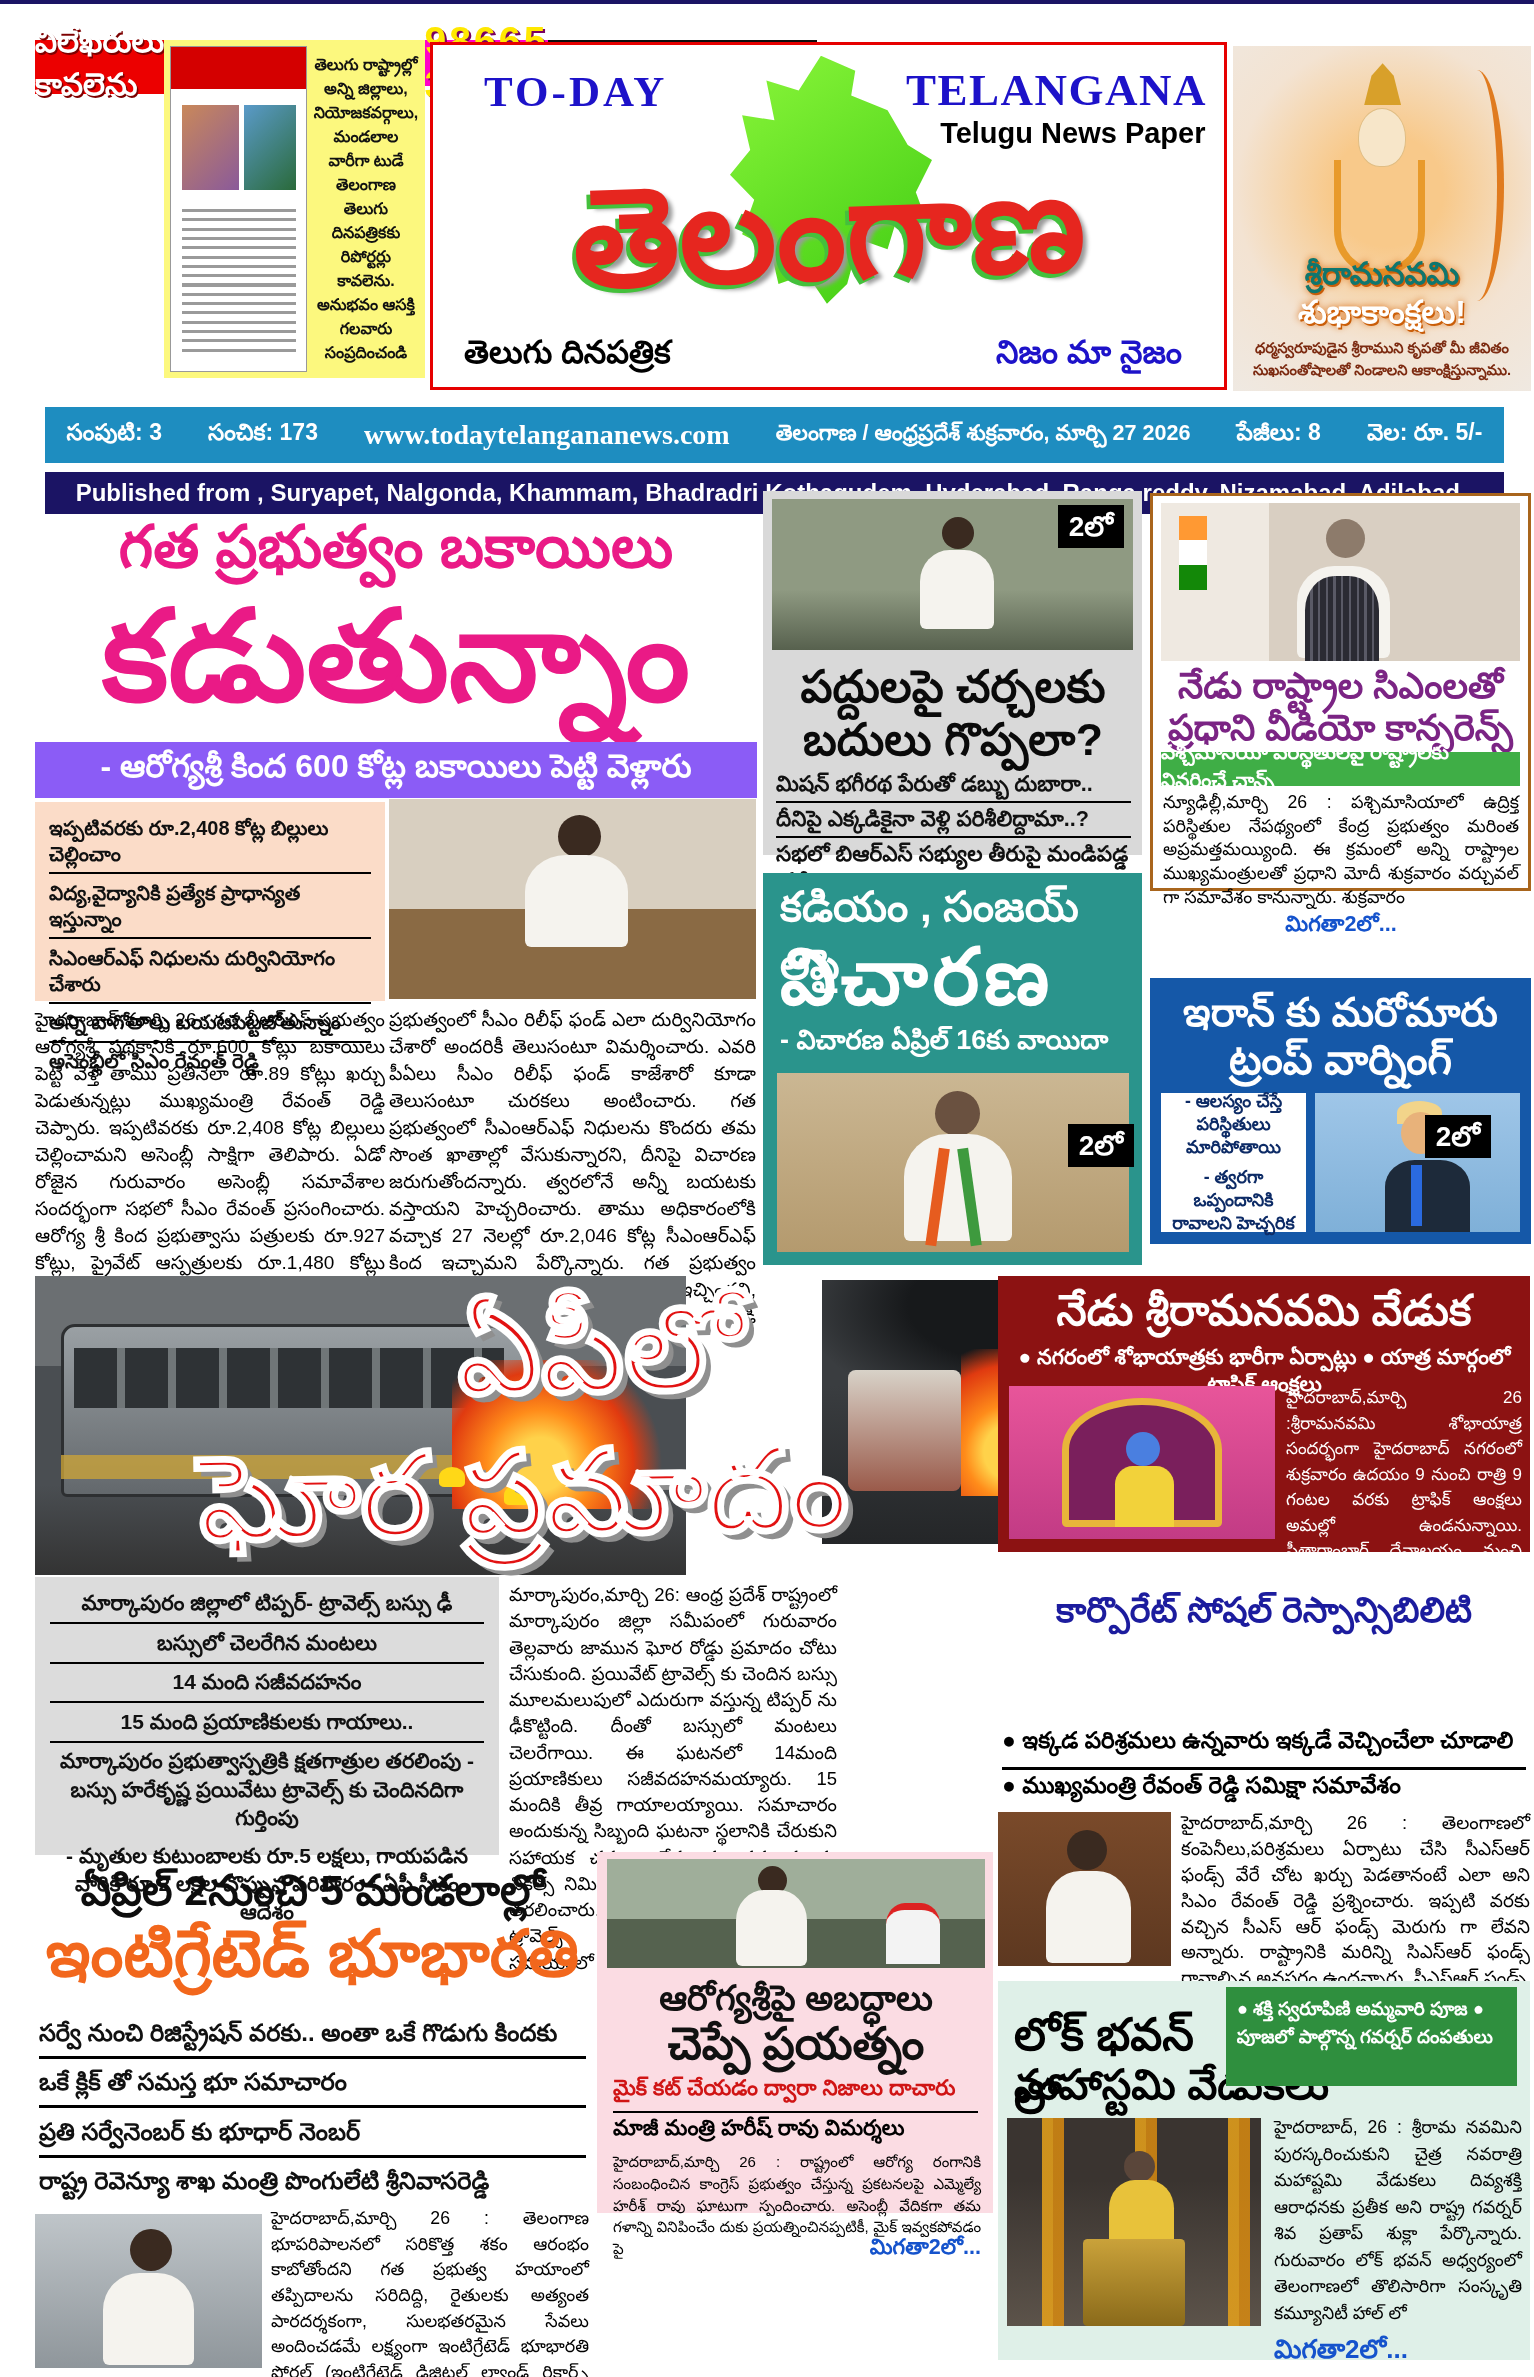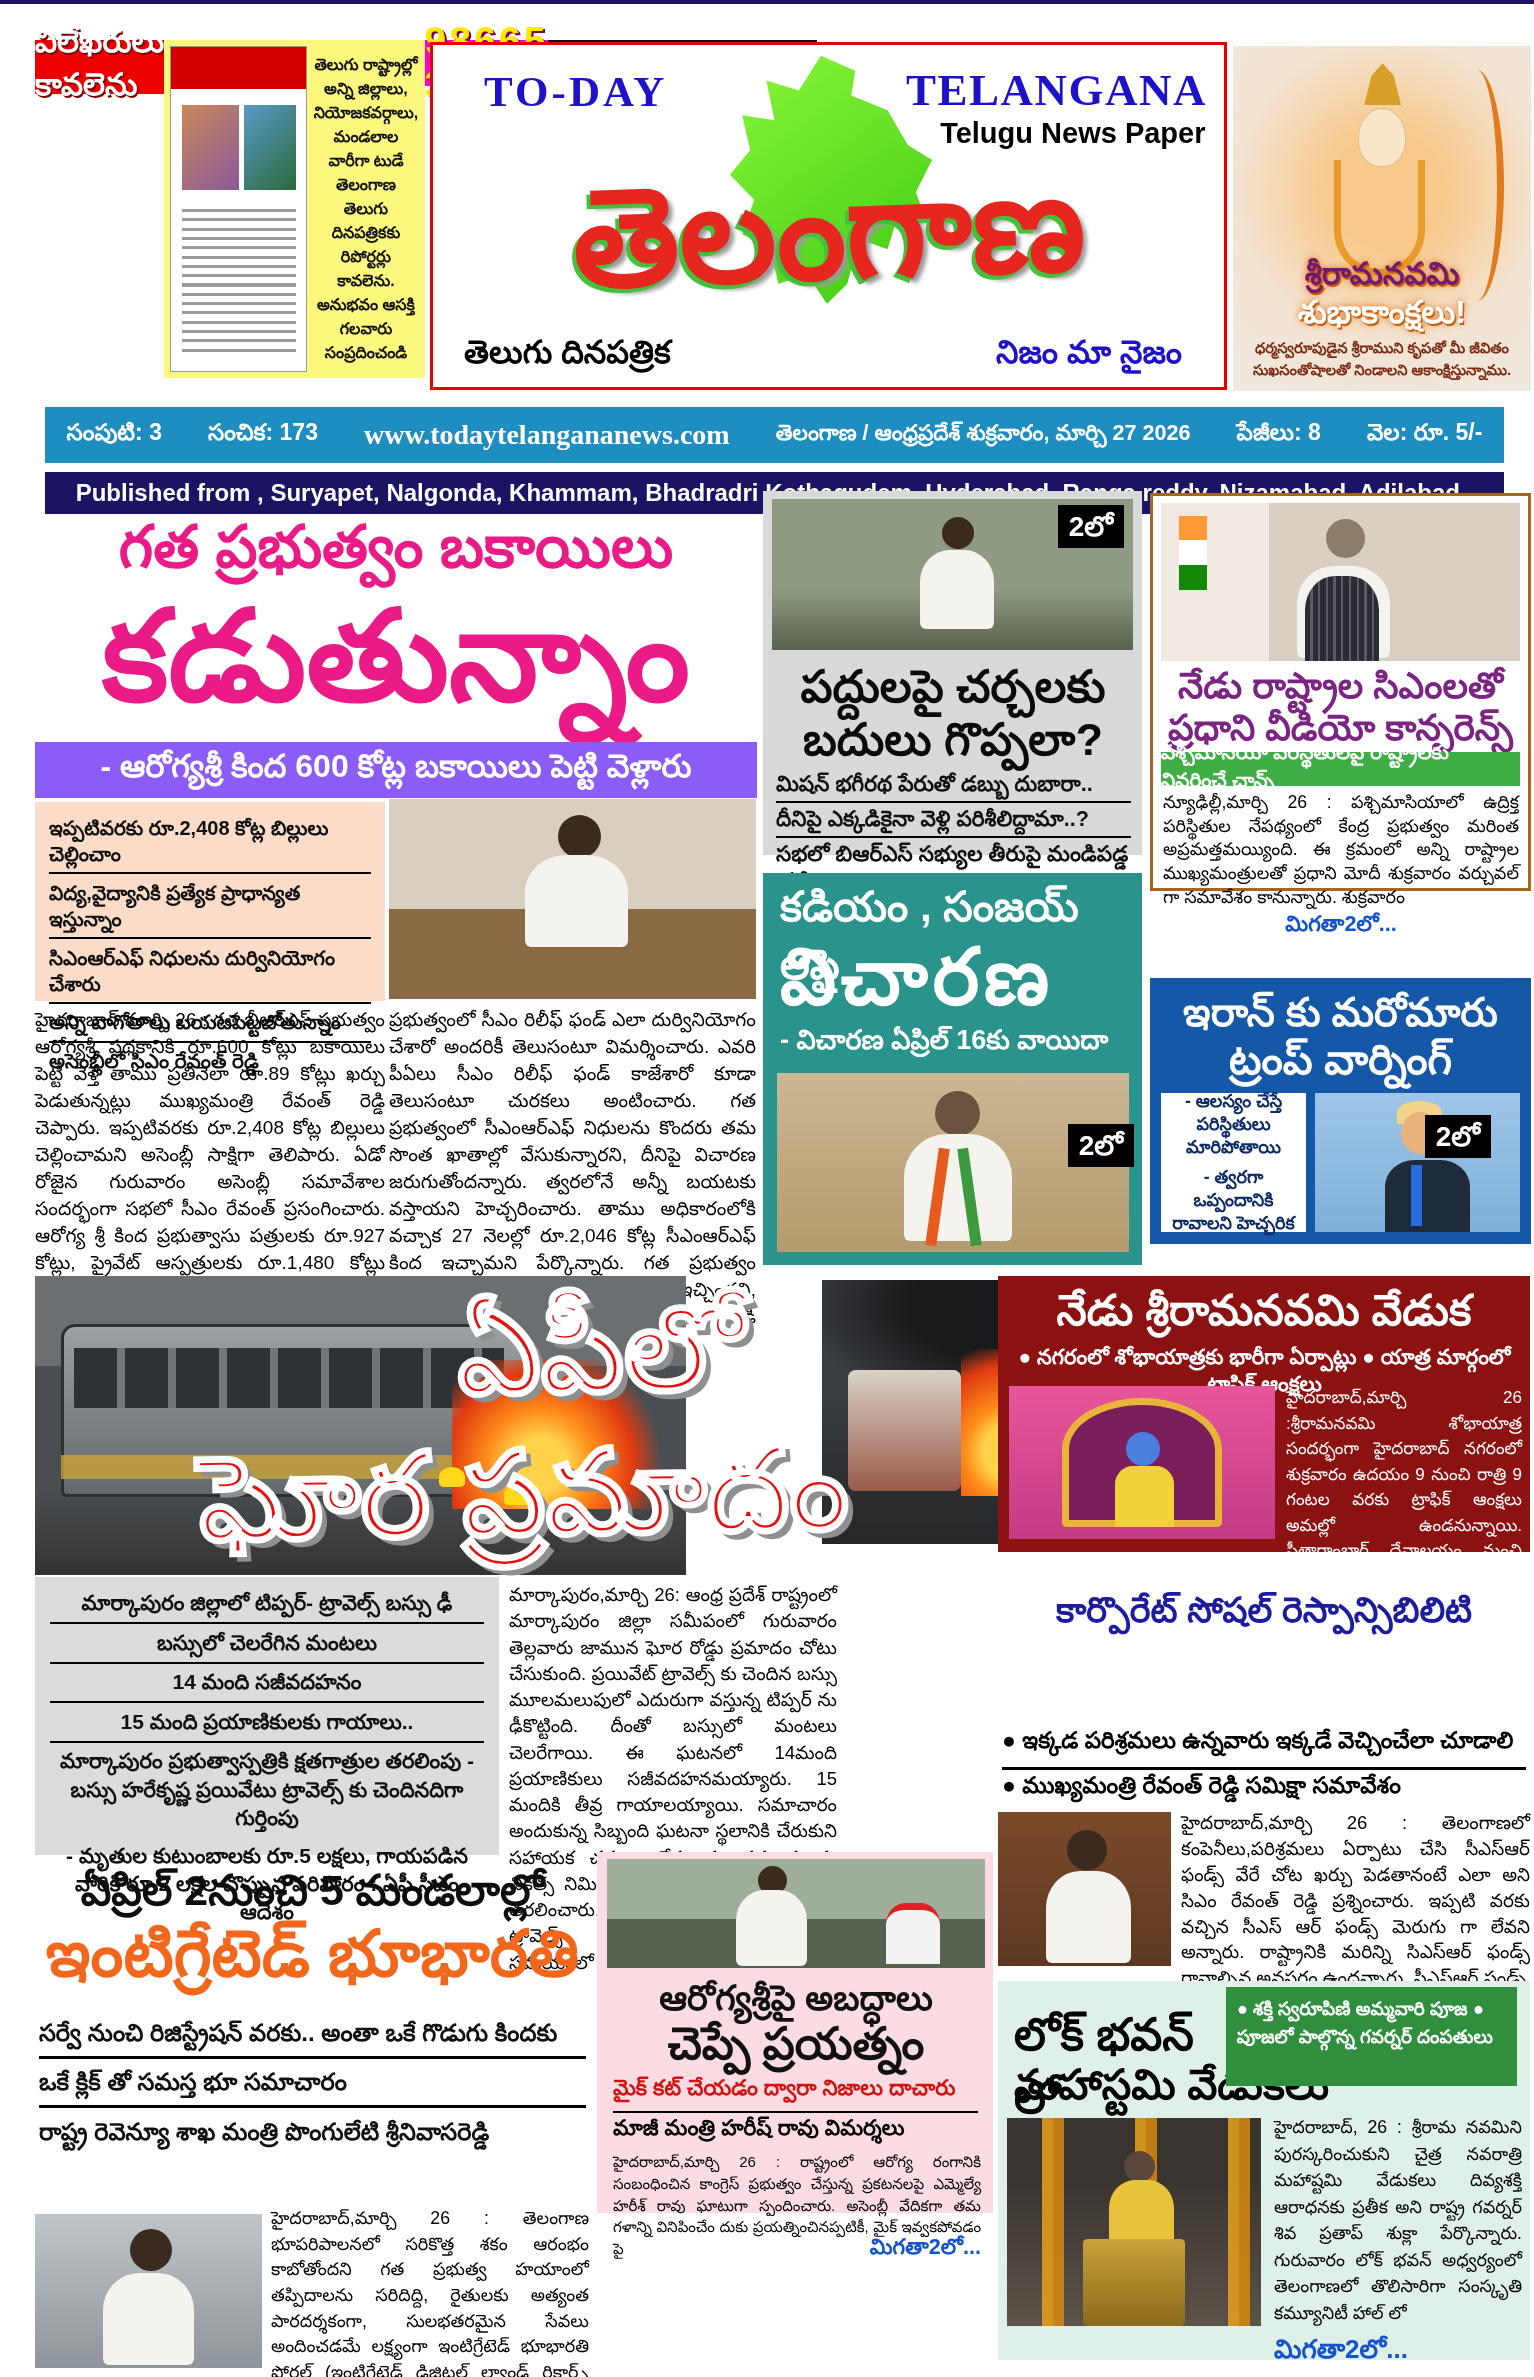--- a/index.html
+++ b/index.html
@@ -59,21 +59,21 @@
   #adRight{position:absolute;left:1233px;top:46px;width:298px;height:345px;background:#ededed;overflow:hidden}
   #arArt{position:absolute;inset:0;background:radial-gradient(circle at 52% 42%,#f8c98a 0 22%,#f3e3d2 60%,#efe9e2 100%)}
   .ar-crown{position:absolute;left:44%;top:5%;width:37px;height:42px;background:#d8a02a;
         clip-path:polygon(50% 0,80% 30%,100% 100%,0 100%,20% 30%)}
   .ar-face{position:absolute;left:42%;top:18%;width:48px;height:59px;border-radius:50% 50% 45% 45%;
         background:#f7e6c9;border:1.5px solid #e0bd83}
   .ar-garland{position:absolute;left:34%;top:33%;width:91px;height:116px;border:7.7px solid #e89a2b;
         border-top:none;border-radius:0 0 46px 46px}
   .ar-bow{position:absolute;right:9%;top:7%;width:54px;height:231px;border-right:7px solid #e07b1f;border-radius:50%}
   #arGreet1{position:absolute;left:0;right:0;top:210px;text-align:center;font-size:31px;font-weight:bold;
-        color:#701a75;text-shadow:0 0 7.7px #d86a10,1.5px 1.5px 0 #c55a08}
+        color:#0f766e;text-shadow:0 0 7.7px #d86a10,1.5px 1.5px 0 #c55a08}
   #arGreet2{position:absolute;left:0;right:0;top:248px;text-align:center;font-size:32px;font-weight:bold;
         color:#fff;text-shadow:0 0 7.7px #d86a10,1.5px 1.5px 0 #c55a08}
   #arBless{position:absolute;left:9.3px;right:9.3px;bottom:9.3px;font-size:14.6px;font-weight:bold;
         color:#7c2a10;text-align:center;line-height:1.5}
 
   
   #infoBar{position:absolute;left:45px;top:407px;width:1459px;height:56px;background:#1e8dc0;color:#fff;
         display:flex;align-items:center;justify-content:space-between;padding:0 21.6px;font-weight:bold}
   .ib-vol,.ib-issue,.ib-pages,.ib-price{font-size:23px}
   .ib-web{font-family:"Liberation Serif",serif;font-size:28px}
@@ -465,20 +465,21 @@
   <div id="lokTextWrap">
     <div class="story">హైదరాబాద్, 26 : శ్రీరామ నవమిని పురస్కరించుకుని చైత్ర నవరాత్రి మహాష్టమి వేడుకలు దివ్యశక్తి ఆరాధనకు ప్రతీక అని రాష్ట్ర గవర్నర్ శివ ప్రతాప్ శుక్లా పేర్కొన్నారు. గురువారం లోక్ భవన్ అధ్వర్యంలో తెలంగాణలో తొలిసారిగా సంస్కృతి కమ్యూనిటీ హాల్ లో</div>
     <span class="cont">మిగతా2లో...</span>
   </div>
 
   <div id="bhuKicker">ఏప్రిల్ 2నుంచి 5 మండలాల్లో</div>
   <div id="bhuHead">ఇంటిగ్రేటెడ్ భూభారతి</div>
   <div id="bhuPoints">
     <div class="bp">సర్వే నుంచి రిజిస్ట్రేషన్ వరకు.. అంతా ఒకే గొడుగు కిందకు</div>
     <div class="bp">ఒకే క్లిక్ తో సమస్త భూ సమాచారం</div>
+    <div class="bp">ప్రతి సర్వేనెంబర్ కు భూధార్ నెంబర్</div>
     <div class="bp last">రాష్ట్ర రెవెన్యూ శాఖ మంత్రి పొంగులేటి శ్రీనివాసరెడ్డి</div>
   </div>
   <div id="bhuPhoto" class="photo">
     <div class="head" style="left:42%;top:10%;width:42px;height:42px"></div>
     <div class="torso" style="left:30%;top:38%;width:91px;height:60%"></div>
   </div>
   <div id="bhuTextWrap">
     <div class="story">హైదరాబాద్,మార్చి 26 : తెలంగాణ భూపరిపాలనలో సరికొత్త శకం ఆరంభం కాబోతోందని గత ప్రభుత్వ హయాంలో తప్పిదాలను సరిదిద్ది, రైతులకు అత్యంత పారదర్శకంగా, సులభతరమైన సేవలు అందించడమే లక్ష్యంగా ఇంటిగ్రేటెడ్ భూభారతి పోర్టల్ (ఇంటిగ్రేటెడ్ డిజిటల్ ల్యాండ్ రికార్డ్స్ మేనేజ్ మెంట్ సిస్టమ్) ను ఏప్రిల్ 2వ తేదీ నుంచి బది మండలాల్లో ప్రయోగాత్మకంగా అమలు చేయనున్నట్లు రాష్ట్ర రెవెన్యూ..</div>
 
   </div>

